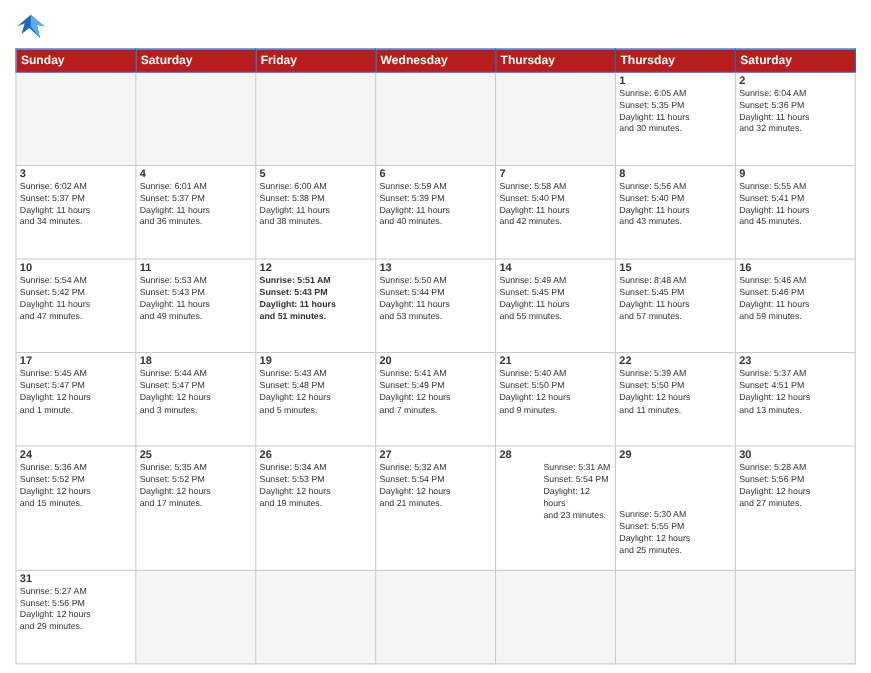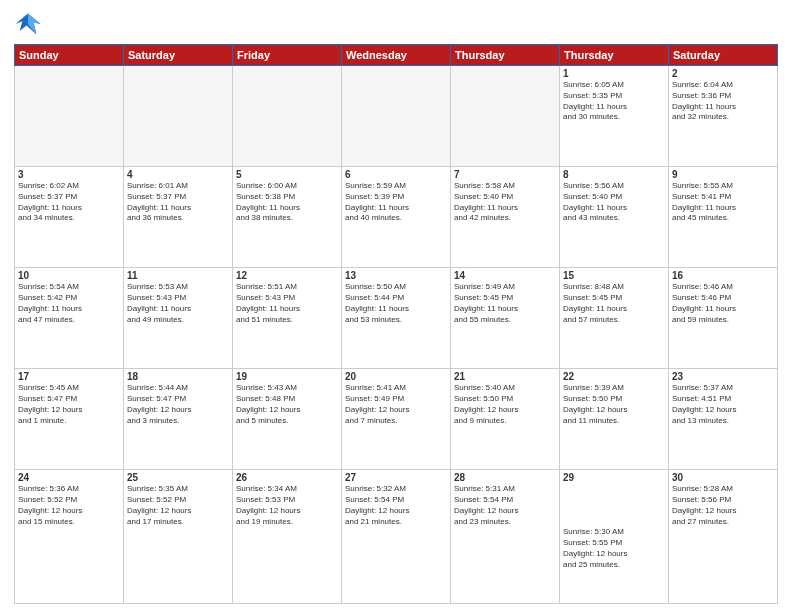--- a/index.html
+++ b/index.html
@@ -210,21 +210,21 @@
           </td>
           <td>
             <span class="day-num">11</span>
             <div class="day-info" style="white-space: pre-line;">Sunrise: 5:53 AM
 Sunset: 5:43 PM
 Daylight: 11 hours
 and 49 minutes.</div>
           </td>
           <td>
             <span class="day-num">12</span>
-            <div class="day-info" style="white-space: pre-line;">Sunrise: 5:51 AM
+            <div class="day-info" style="white-space: pre-line; font-weight: bold;">Sunrise: 5:51 AM
 Sunset: 5:43 PM
 Daylight: 11 hours
 and 51 minutes.</div>
           </td>
           <td>
             <span class="day-num">13</span>
             <div class="day-info" style="white-space: pre-line;">Sunrise: 5:50 AM
 Sunset: 5:44 PM
 Daylight: 11 hours
 and 53 minutes.</div>
@@ -326,35 +326,50 @@
           </td>
           <td>
             <span class="day-num">27</span>
             <div class="day-info" style="white-space: pre-line;">Sunrise: 5:32 AM
 Sunset: 5:54 PM
 Daylight: 12 hours
 and 21 minutes.</div>
           </td>
           <td>
             <span class="day-num">28</span>
-            <div class="day-info" style="white-space: pre-line;">Sunrise: 5:31 AM
+            <div class="day-info" style="white-space: pre-line; margin-left: 40px;">Sunrise: 5:31 AM
 Sunset: 5:54 PM
 Daylight: 12 hours
 and 23 minutes.</div>
           </td>
           <td>
             <span class="day-num">29</span>
             <div class="day-info" style="white-space: pre-line; margin-top: 44px;">Sunrise: 5:30 AM
 Sunset: 5:55 PM
 Daylight: 12 hours
 and 25 minutes.</div>
           </td>
           <td>
             <span class="day-num">30</span>
             <div class="day-info" style="white-space: pre-line;">Sunrise: 5:28 AM
 Sunset: 5:56 PM
 Daylight: 12 hours
 and 27 minutes.</div>
           </td>
+        </tr>
+        <tr>
+          <td class="last-row">
+            <span class="day-num">31</span>
+            <div class="day-info" style="white-space: pre-line;">Sunrise: 5:27 AM
+Sunset: 5:56 PM
+Daylight: 12 hours
+and 29 minutes.</div>
+          </td>
+          <td class="empty"></td>
+          <td class="empty"></td>
+          <td class="empty"></td>
+          <td class="empty"></td>
+          <td class="empty"></td>
+          <td class="empty"></td>
         </tr>
       </tbody>
   </table>
 </div>
 
 </body></html>

